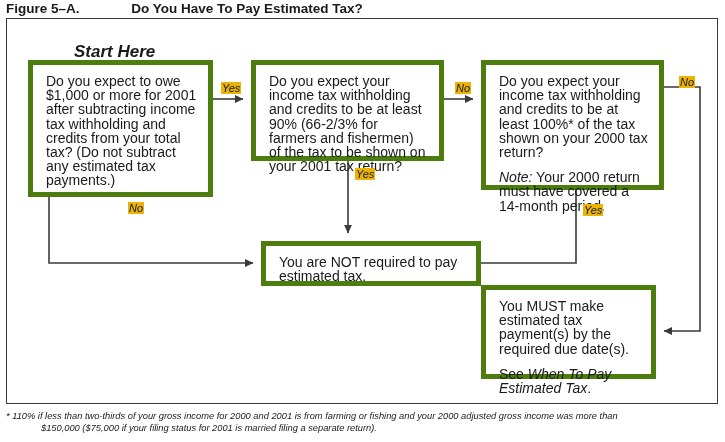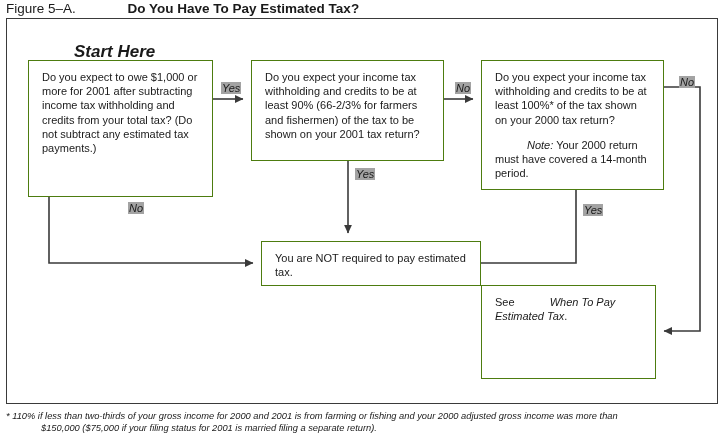--- a/index.html
+++ b/index.html
@@ -20,57 +20,56 @@
     position: absolute;
     left: 6px;
     top: 0px;
     width: 700px;
     height: 18px;
     line-height: 18px;
     font-size: 13.5px;
     white-space: nowrap;
   }
   #figure-title .label {
-    font-weight: normal;
+    font-weight: bold;
   }
   #figure-title .heading {
     font-weight: bold;
     padding-left: 48px;
   }
 
   #outer-frame {
     position: absolute;
     left: 6px;
     top: 18px;
     width: 712px;
     height: 386px;
     border: 1px solid #3a3a3a;
     box-sizing: border-box;
     background: #ffffff;
   }
 
   .node {
     position: absolute;
-    border: 1px solid #4d7c0f;
+    border: 5px solid #4d7c0f;
     box-sizing: border-box;
     background: #ffffff;
-    font-size: 11px;
+    font-size: 14px;
     line-height: 14.2px;
     padding: 9px 11px 8px 13px;
     z-index: 3;
   }
   .node p {
     margin: 0;
   }
   .node p + p {
     margin-top: 11px;
   }
   .node i {
     font-style: italic;
-    margin-left: 32px;
   }
 
   #node-q1 { left: 28px; top: 60px; width: 185px; height: 137px; }
   #node-q2 { left: 251px; top: 60px; width: 193px; height: 101px; }
   #node-q3 { left: 481px; top: 60px; width: 183px; height: 130px; }
   #node-not-required { left: 261px; top: 241px; width: 220px; height: 45px; }
   #node-must-pay { left: 481px; top: 285px; width: 175px; height: 94px; }
 
   #start-here-label {
     position: absolute;
@@ -80,21 +79,21 @@
     font-style: italic;
     font-weight: bold;
     z-index: 3;
   }
 
   .edge-label {
     position: absolute;
     font-size: 11px;
     font-style: italic;
     z-index: 4;
-    background: #a3a3a3;
+    background: #eab308;
     padding: 0 1px;
   }
   #label-yes-1 { left: 221px; top: 82px; }
   #label-no-1  { left: 128px; top: 202px; }
   #label-no-2  { left: 455px; top: 82px; }
   #label-yes-2 { left: 355px; top: 168px; }
   #label-no-3  { left: 679px; top: 76px; }
   #label-yes-3 { left: 583px; top: 204px; }
 
   #edge-layer {
@@ -174,20 +173,21 @@
 <div class="node" id="node-q3">
   <p>Do you expect your income tax withholding and credits to be at least 100%* of the tax shown on your 2000 tax return?</p>
   <p><i>Note:</i><span> Your 2000 return must have covered a 14-month period.</span></p>
 </div>
 
 <div class="node" id="node-not-required">
   <p>You are NOT required to pay estimated tax.</p>
 </div>
 
 <div class="node" id="node-must-pay">
+  <p>You MUST make estimated tax payment(s) by the required due date(s).</p>
   <p><span>See </span><i>When To Pay Estimated Tax</i><span>.</span></p>
 </div>
 
 <div class="edge-label" id="label-yes-1">Yes</div>
 <div class="edge-label" id="label-no-1">No</div>
 <div class="edge-label" id="label-no-2">No</div>
 <div class="edge-label" id="label-yes-2">Yes</div>
 <div class="edge-label" id="label-no-3">No</div>
 <div class="edge-label" id="label-yes-3">Yes</div>
 

